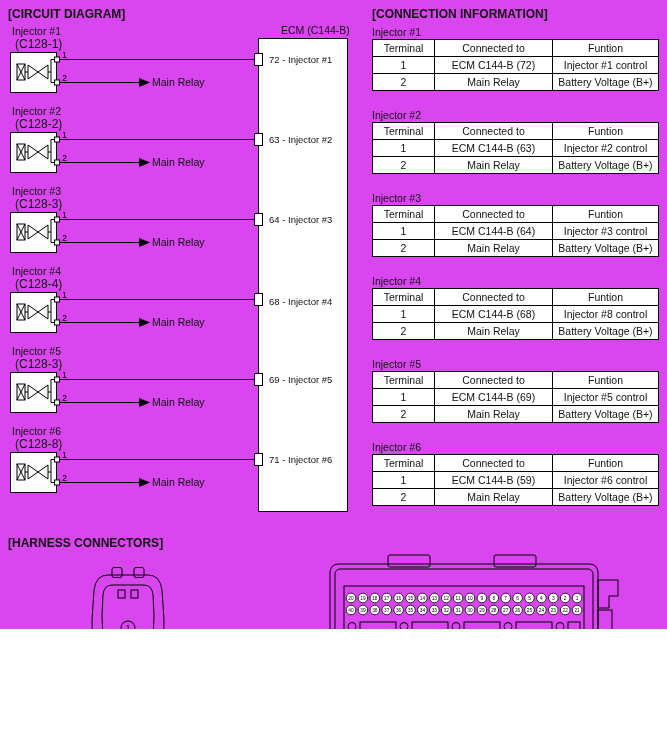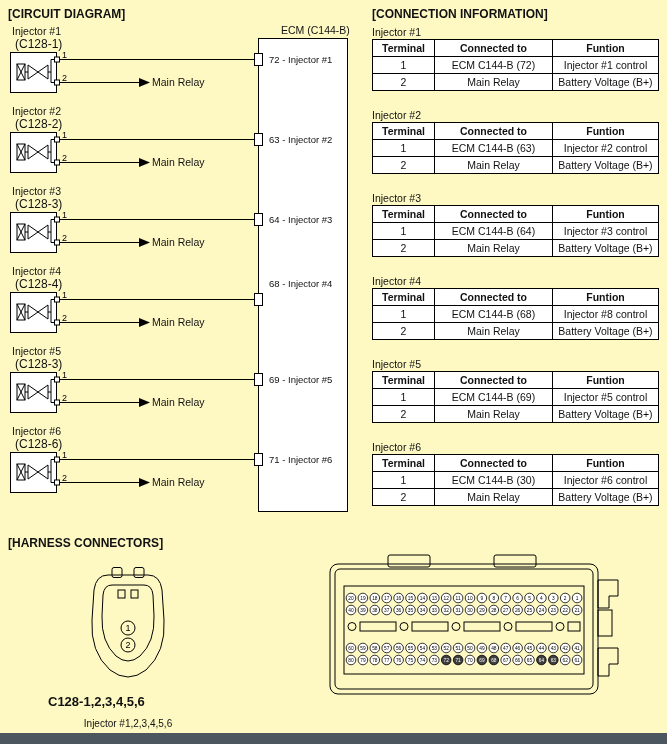--- a/index.html
+++ b/index.html
@@ -1,17 +1,17 @@
 <!DOCTYPE html>
 <html><head>
 <meta charset="utf-8">
 <style>
   * { margin:0; padding:0; box-sizing:border-box; }
   body { font-family:"Liberation Sans",sans-serif; background:#fff; color:#111; }
-  #page { position:relative; width:667px; height:744px; background:#fef9c3; overflow:hidden; }
+  #page { position:relative; width:667px; height:629px; background:#d946ef; overflow:hidden; }
   .heading { position:absolute; font-size:12px; font-weight:bold; white-space:nowrap; }
 
   
   .inj-block { position:absolute; left:10px; width:252px; height:80px; }
   .inj-name { position:absolute; left:2px; top:0; font-size:10.5px; white-space:nowrap; }
   .inj-conn { position:absolute; left:5px; top:12px; font-size:12px; white-space:nowrap; }
   .inj-svg { position:absolute; left:0; top:25px; }
   .inj-relay { position:absolute; left:142px; top:51px; font-size:10.5px; white-space:nowrap; }
   .s { fill:#fff; stroke:#000; }
   .w { stroke:#000; stroke-width:1; }
@@ -21,21 +21,21 @@
   
   #ecm-box { position:absolute; left:258px; top:38px; width:90px; height:474px; border:1px solid #000; background:#fff; }
   #ecm-title { position:absolute; left:281px; top:24px; font-size:10.5px; white-space:nowrap; }
   .ecm-pin-box { position:absolute; left:254px; width:9px; height:13px; border:1px solid #000; background:#fff; }
   .ecm-pin-label { position:absolute; left:269px; font-size:9.5px; line-height:12px; white-space:nowrap; }
 
   
   .tbl-title { position:absolute; left:372px; font-size:10.5px; white-space:nowrap; }
   .conn-table { position:absolute; left:372px; width:286px; border-collapse:collapse; table-layout:fixed; background:#fff; }
   .conn-table th, .conn-table td { border:1px solid #000; font-size:10.5px; text-align:center; height:17px; padding:0 2px; overflow:hidden; white-space:nowrap; }
-  .conn-table th { font-weight:bold; }
+  .conn-table th { font-weight:normal; }
   .c0 { width:62px; } .c1 { width:118px; } .c2 { width:106px; }
 
   
   #c128-svg, #c144-svg { position:absolute; }
   .cpin { font-size:9px; text-anchor:middle; fill:#000; }
   .pin { fill:#fff; stroke:#000; stroke-width:0.8; }
   .pin.hl { fill:#3f3f3f; }
   .pt { font-size:4.8px; text-anchor:middle; fill:#000; }
   .pt.ptw { fill:#fff; }
   .cap-b { position:absolute; font-weight:bold; font-size:13px; text-align:left; white-space:nowrap; }
@@ -174,21 +174,21 @@
       <rect x="44.5" y="7" width="5" height="5" class="s"></rect>
       <rect x="44.5" y="30" width="5" height="5" class="s"></rect>
       <polygon points="129,28 129,37 140,32.5" fill="#000" stroke="none"></polygon>
       <text x="52" y="8" class="t">1</text>
       <text x="52" y="31" class="t">2</text>
     </svg>
     <div class="inj-relay">Main Relay</div>
   </div>
       <div class="inj-block" style="top:425px">
     <div class="inj-name">Injector #6</div>
-    <div class="inj-conn">(C128-6)</div>
+    <div class="inj-conn">(C128-8)</div>
     <svg class="inj-svg" width="252" height="54">
       <rect x="0.5" y="2.5" width="46" height="40" class="s"></rect>
       <g class="sym">
         <rect x="7" y="14" width="8" height="16"></rect>
         <line x1="7" y1="14" x2="15" y2="30"></line>
         <line x1="15" y1="14" x2="7" y2="30"></line>
         <line x1="15" y1="22" x2="18" y2="22"></line>
         <polygon points="18,15 18,29 28,22"></polygon>
         <polygon points="38,15 38,29 28,22"></polygon>
         <polyline points="38,22 41,22 41,9.5 47,9.5"></polyline>
@@ -209,21 +209,21 @@
   <div id="ecm-title">ECM (C144-B)</div>
   <div id="ecm-box"></div>
   <div id="ecm-pins-layer">
       <div class="ecm-pin-box" style="top:53px"></div>
   <div class="ecm-pin-label" style="top:54px">72 - Injector #1</div>
       <div class="ecm-pin-box" style="top:133px"></div>
   <div class="ecm-pin-label" style="top:134px">63 - Injector #2</div>
       <div class="ecm-pin-box" style="top:213px"></div>
   <div class="ecm-pin-label" style="top:214px">64 - Injector #3</div>
       <div class="ecm-pin-box" style="top:293px"></div>
-  <div class="ecm-pin-label" style="top:278px">68 - Injector #4</div>
+  <div class="ecm-pin-label" style="top:296px">68 - Injector #4</div>
       <div class="ecm-pin-box" style="top:373px"></div>
   <div class="ecm-pin-label" style="top:374px">69 - Injector #5</div>
       <div class="ecm-pin-box" style="top:453px"></div>
   <div class="ecm-pin-label" style="top:454px">71 - Injector #6</div>
     </div>
 
   <div id="tables-layer">
       <div class="tbl-title" style="top:26px">Injector #1</div>
   <table class="conn-table" style="top:39px">
     <tbody>
@@ -327,21 +327,21 @@
       <div class="tbl-title" style="top:441px">Injector #6</div>
   <table class="conn-table" style="top:454px">
     <tbody>
           <tr>
             <th class="c0">Terminal</th>
             <th class="c1">Connected to</th>
             <th class="c2">Funtion</th>
           </tr>
           <tr>
             <td class="c0">1</td>
-            <td class="c1">ECM C144-B (30)</td>
+            <td class="c1">ECM C144-B (59)</td>
             <td class="c2">Injector #6 control</td>
           </tr>
           <tr>
             <td class="c0">2</td>
             <td class="c1">Main Relay</td>
             <td class="c2">Battery Voltage (B+)</td>
           </tr>
   </tbody>
       </table>
     </div>

